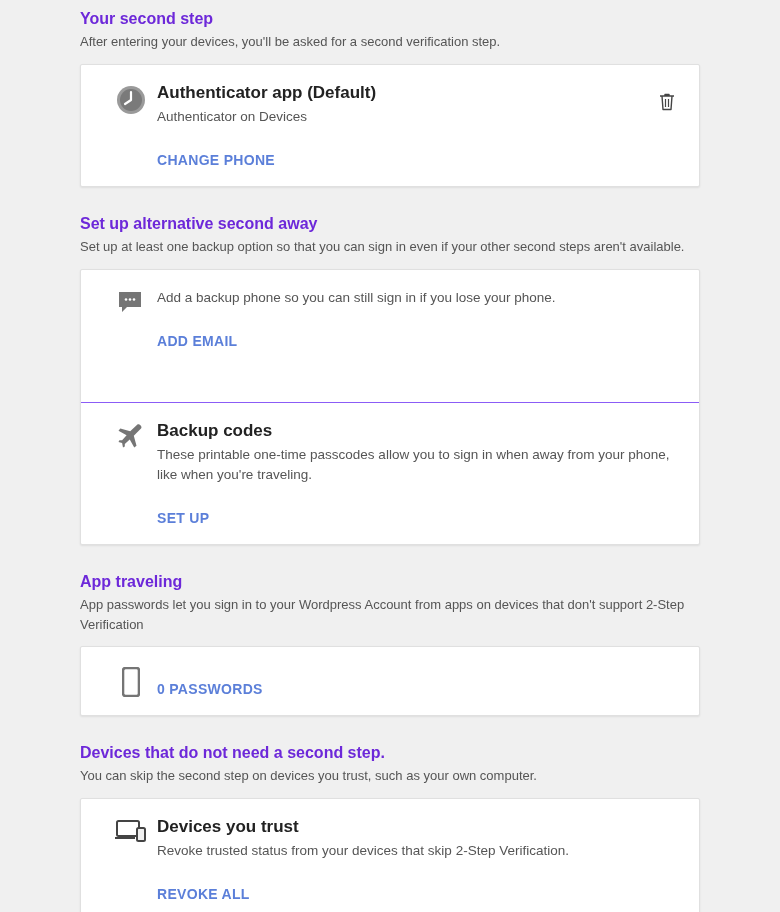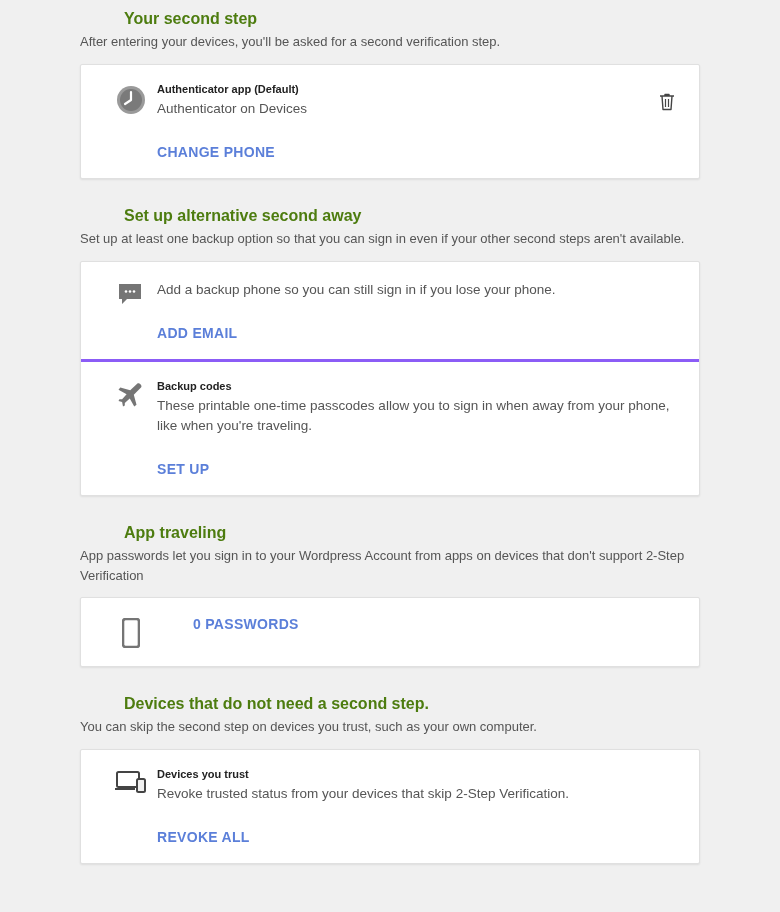--- a/index.html
+++ b/index.html
@@ -9,58 +9,58 @@
     font-size: 14px;
     color: #444;
     width: 780px;
   }
   .page {
     padding: 10px 80px 40px 80px;
   }
   .section-title {
     font-size: 16px;
     font-weight: 600;
-    color: #4d7c0f;
+    color: #6d28d9;
     margin-top: 0;
     margin-bottom: 4px;
-    margin-left: 44px;
   }
   .section-sub {
     font-size: 13px;
     color: #555;
     margin-bottom: 12px;
     line-height: 1.5;
   }
   .card-group {
     background: #fff;
     border: 1px solid #e0e0e0;
     border-radius: 2px;
     box-shadow: 0 1px 2px rgba(0,0,0,0.08);
   }
   .card {
     padding: 18px 24px 18px 24px;
     display: flex;
     align-items: flex-start;
     position: relative;
   }
   .card + .card {
-    border-top: 3px solid #8b5cf6;
+    border-top: 1px solid #8b5cf6;
+    margin-top: 35px;
   }
   .card-icon {
     width: 52px;
     flex-shrink: 0;
     display: flex;
     justify-content: center;
     padding-top: 2px;
   }
   .card-body {
     flex: 1;
   }
   .card-title {
-    font-size: 11px;
+    font-size: 17px;
     font-weight: 600;
     color: #222;
     margin-bottom: 4px;
   }
   .card-desc {
     font-size: 13.5px;
     color: #555;
     line-height: 1.45;
   }
   .card-action {
@@ -149,21 +149,21 @@
       </div>
     </div>
   </div>
 
   <div class="section-gap"></div>
 
   <div class="section-title">App traveling</div>
   <div class="section-sub">App passwords let you sign in to your Wordpress Account from apps on devices that don't support 2-Step Verification</div>
 
   <div class="card-group">
-    <div class="card" style="align-items:flex-start;gap:36px;">
+    <div class="card" style="align-items:flex-end;">
       <div class="card-icon">
         <svg width="18" height="30" viewBox="0 0 18 30">
           <rect x="1" y="1" width="16" height="28" rx="2.5" fill="none" stroke="#757575" stroke-width="2.6"></rect>
         </svg>
       </div>
       <div class="card-body">
         <span class="card-action" style="margin-top:0;">0 PASSWORDS</span>
       </div>
     </div>
   </div>

